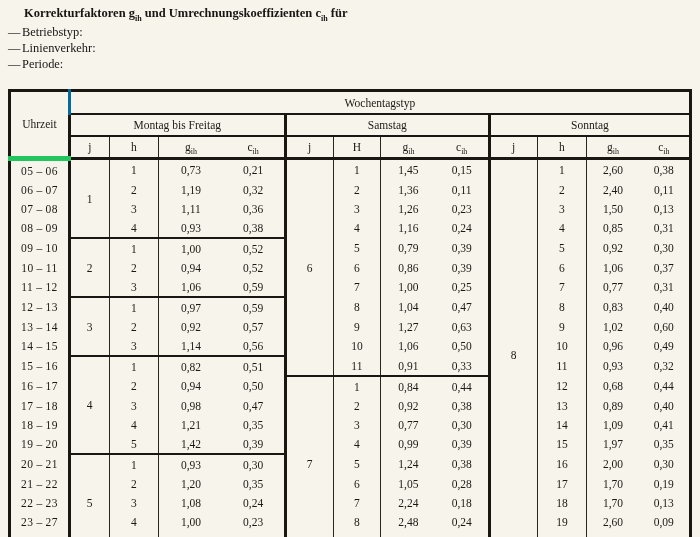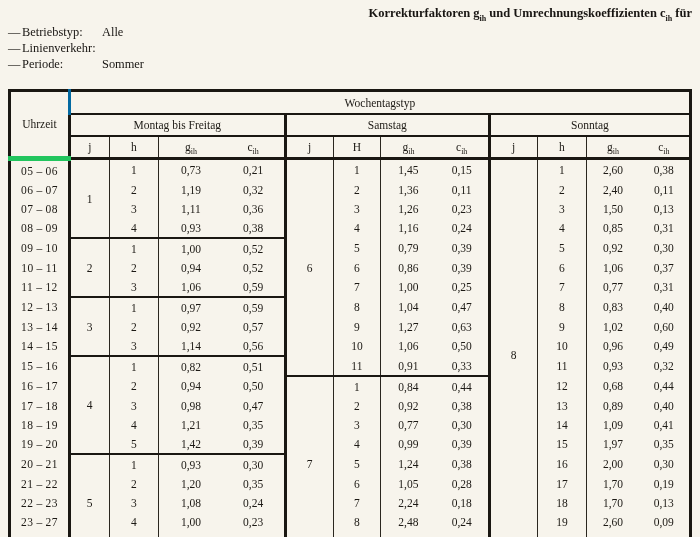--- a/index.html
+++ b/index.html
@@ -2,21 +2,21 @@
 <html><head>
 <meta charset="utf-8">
 <style>
   html,body{margin:0;padding:0;}
   body{
     width:700px;height:537px;overflow:hidden;
     background:#f7f4ec;color:#181512;
     font-family:"Liberation Serif","DejaVu Serif",serif;
   }
   .page{padding:4px 8px 0 8px;}
-  .doc-title{font-weight:bold;font-size:12.5px;line-height:16px;margin:1px 0 3px 4px;text-align:right;}
+  .doc-title{font-weight:bold;font-size:12.5px;line-height:16px;margin:1px 0 3px 16px;}
   .doc-title .sym{white-space:nowrap;}
   sub{font-size:8px;line-height:0;}
   .meta{font-size:12.4px;line-height:16px;}
   .meta-line{display:grid;grid-template-columns:14px 80px 1fr;}
   .mvalue{white-space:nowrap;}
   .tbl{
     border-collapse:collapse;table-layout:fixed;
     margin-top:17px;
     border:3px solid #1a1712;
   }
@@ -39,30 +39,28 @@
 <body>
 
 <div class="page">
 
   <div class="doc-title"><span>Korrekturfaktoren</span> <span class="sym"><span>g</span><sub>ih</sub></span> <span>und Umrechnungskoeffizienten</span> <span class="sym"><span>c</span><sub>ih</sub></span> <span>für</span></div>
 
   <div class="meta">
     <div class="meta-line">
       <span class="dash">—</span>
       <span class="mlabel">Betriebstyp:</span>
-      <span class="mvalue">Alle</span>
     </div>
     <div class="meta-line">
       <span class="dash">—</span>
       <span class="mlabel">Linienverkehr:</span>
     </div>
     <div class="meta-line">
       <span class="dash">—</span>
       <span class="mlabel">Periode:</span>
-      <span class="mvalue">Sommer</span>
     </div>
   </div>
 
   <table class="tbl">
     <colgroup>
       <col style="width:60px">
       <col style="width:40px">
         <col style="width:50px">
         <col style="width:64px">
         <col style="width:63px">

